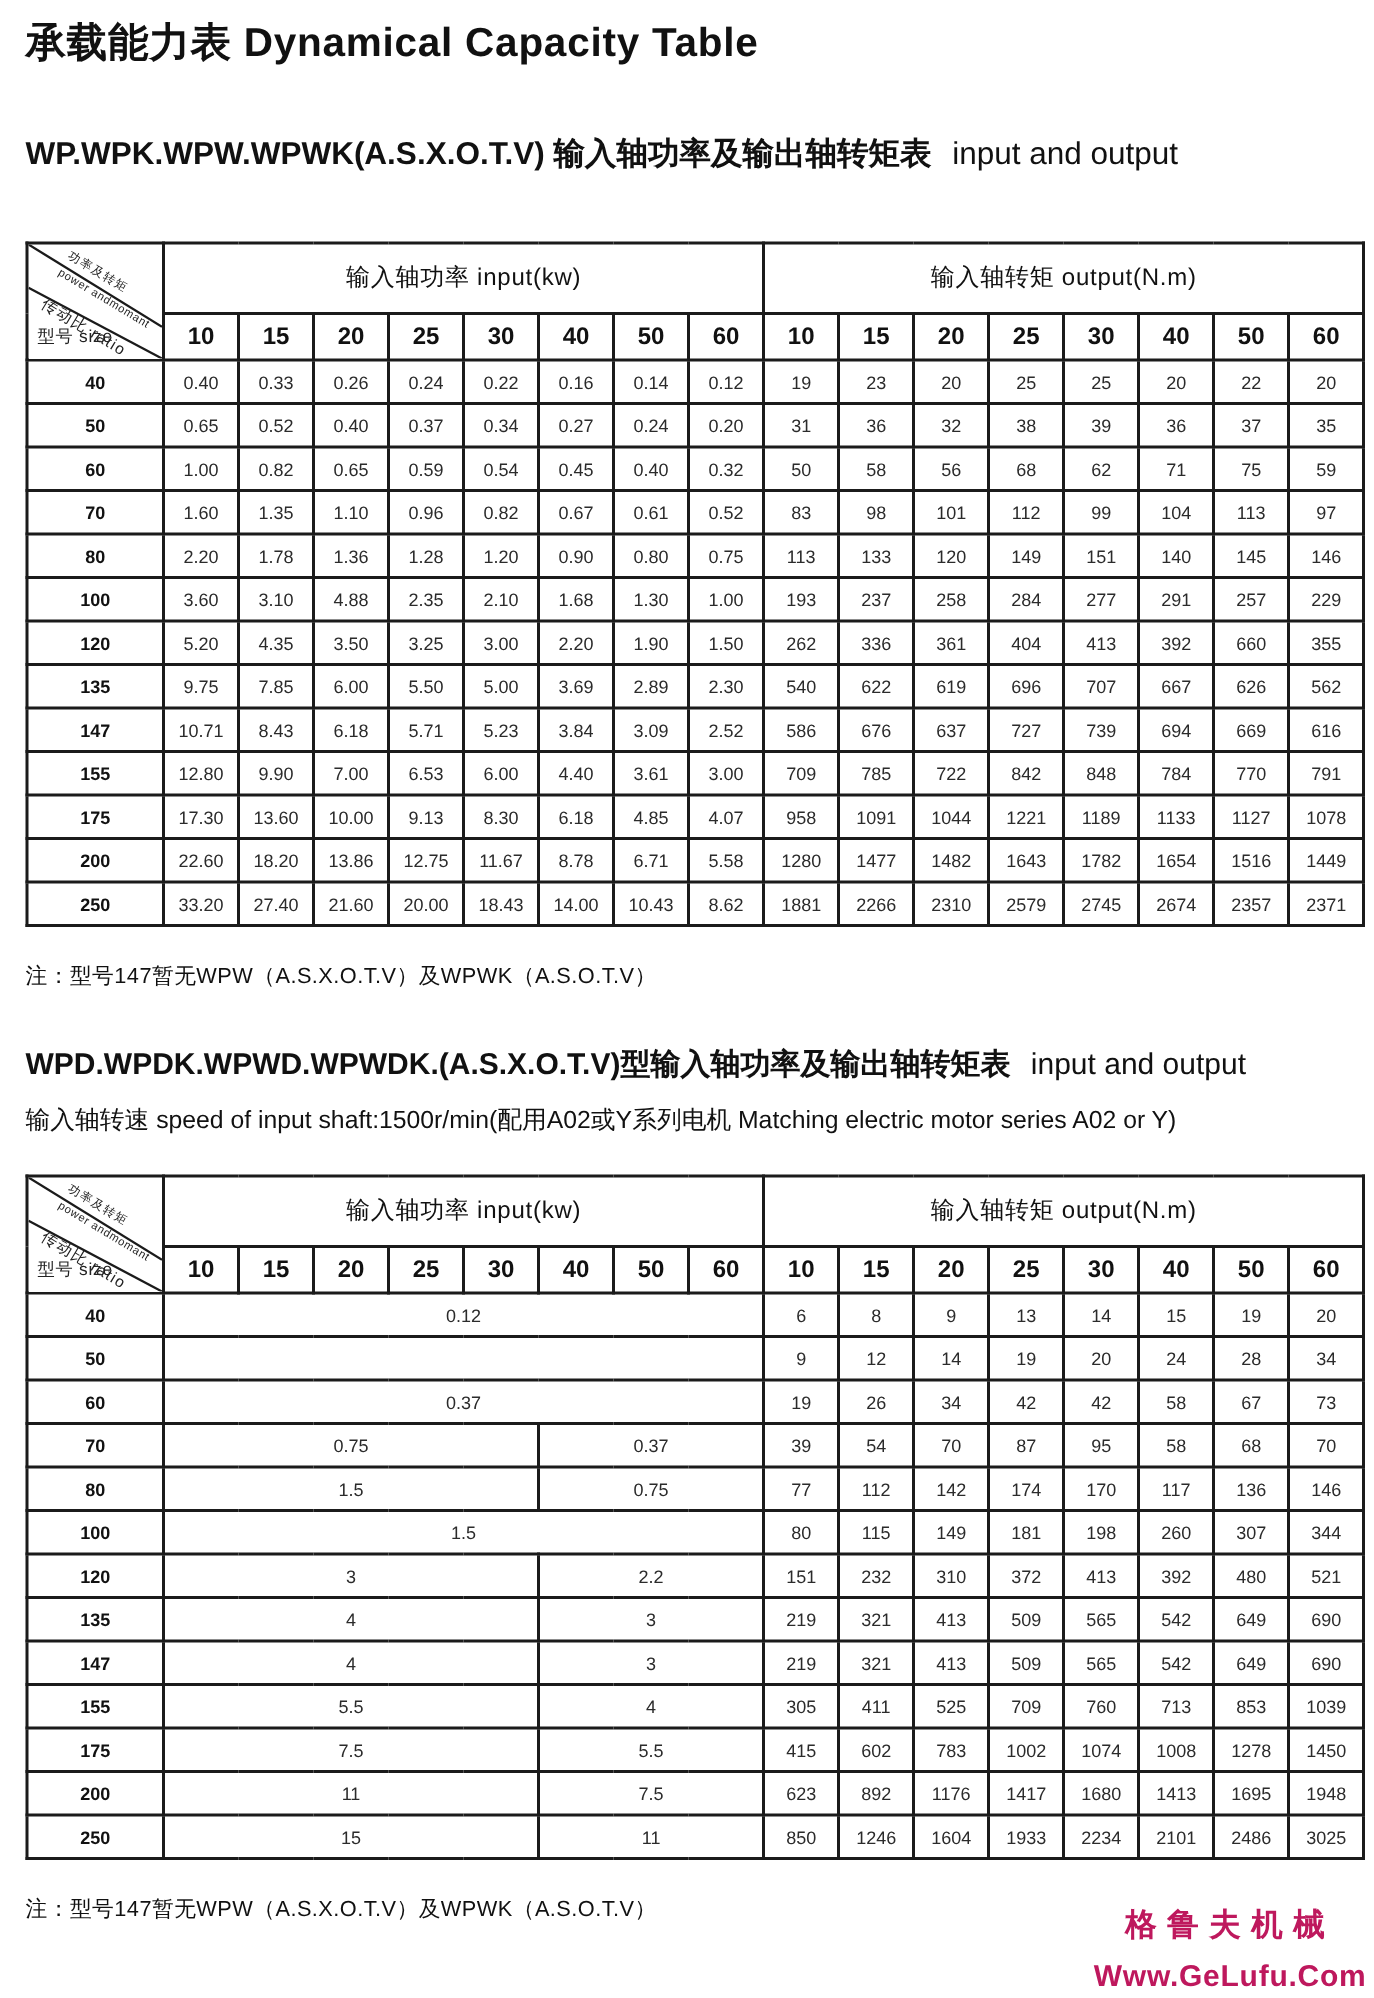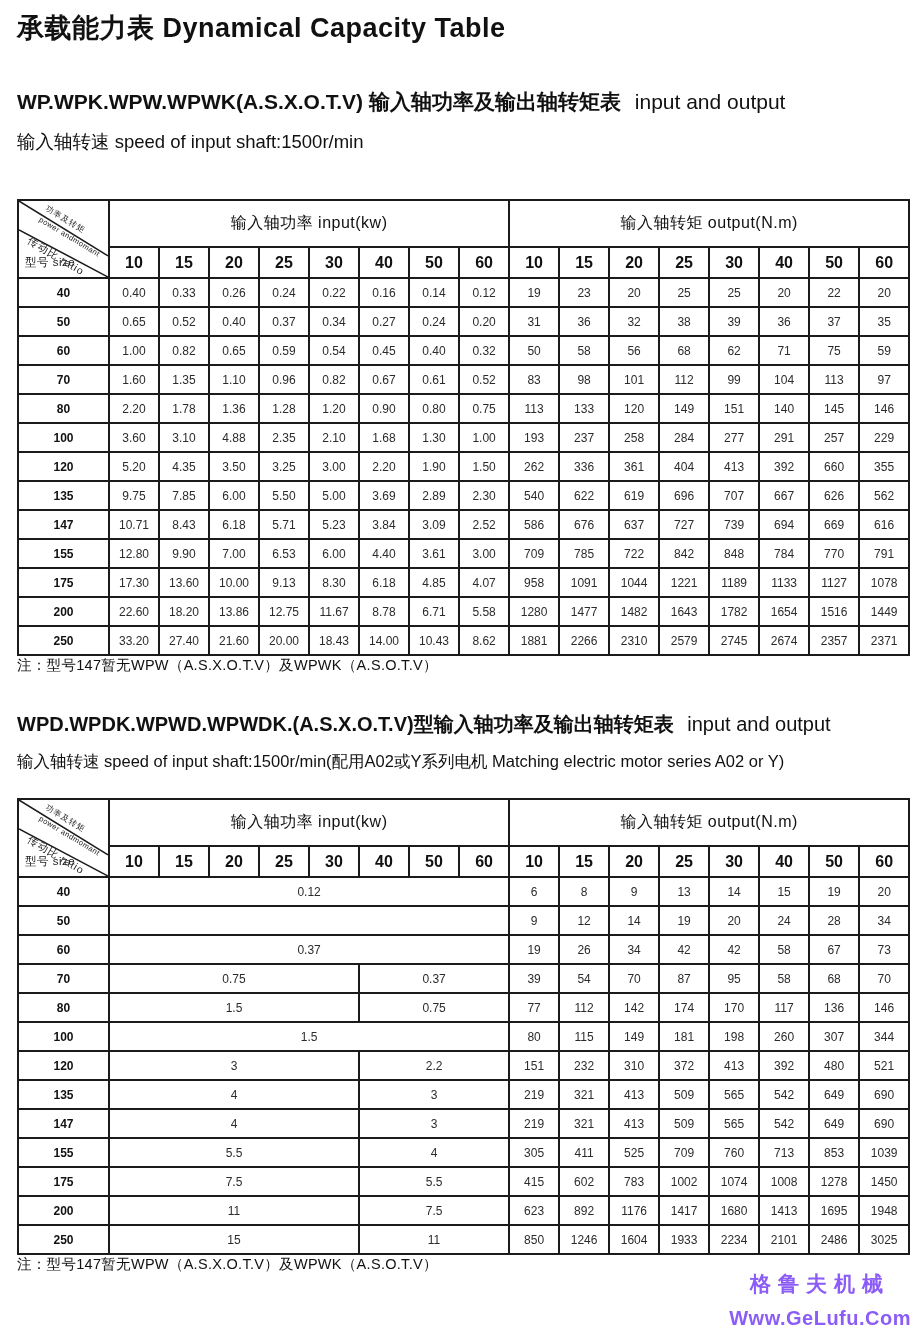--- a/index.html
+++ b/index.html
@@ -9,21 +9,21 @@
     position:relative;overflow:hidden;
   }
   .page{padding:6px 8px 0 17px;}
   .page-title{font-size:27px;font-weight:bold;letter-spacing:.5px;margin-top:4px;}
   .t-heading{font-size:21px;margin-top:42px;}
   .t-heading .bold{font-weight:bold;}
   .t-heading .rest{font-weight:normal;margin-left:8px;}
   .t-sub{font-size:18.5px;margin-top:13px;}
   .t-sub2{font-size:16.5px;}
   .t-heading2{margin-top:36px;font-size:20px;}
-  .note{font-size:14.5px;letter-spacing:.3px;}
+  .note{font-size:14.5px;margin-top:23px;letter-spacing:.3px;}
   table.cap{border-collapse:collapse;table-layout:fixed;width:891px;margin-top:45px;}
   table.cap2{margin-top:25px;}
   .cap th,.cap td{border:2px solid #1b1b1b;text-align:center;vertical-align:middle;padding:0;background:#fff;}
   .cap .grp-row th{height:45px;font-size:16px;font-weight:normal;letter-spacing:.5px;}
   .cap .num-row th{height:29px;font-size:16px;font-weight:bold;}
   .cap tbody th{height:27px;font-size:12px;font-weight:bold;}
   .cap tbody td{height:27px;font-size:12px;color:#2b2b2b;}
   
   th.corner{position:relative;padding:0;}
   th.corner svg{position:absolute;left:0;top:0;width:100%;height:100%;}
@@ -41,21 +41,20 @@
 <body>
 
 <div class="page">
 
   <div class="page-title">承载能力表 Dynamical Capacity Table</div>
 
   <div class="t-heading">
     <span class="bold">WP.WPK.WPW.WPWK(A.S.X.O.T.V) 输入轴功率及输出轴转矩表</span>
     <span class="rest">input and output</span>
   </div>
-  <div class="t-sub">输入轴转速  speed of input shaft:1500r/min</div>
 
   <table class="cap" id="table-0">
     <colgroup>
       <col style="width:91px">
       <col style="width:50px">
         <col style="width:50px">
         <col style="width:50px">
         <col style="width:50px">
       <col style="width:50px">
         <col style="width:50px">
@@ -583,16 +582,16 @@
           <td>2486</td>
           <td>3025</td>
         </tr>
       </tbody>
   </table>
 
   <div class="note">注：型号147暂无WPW（A.S.X.O.T.V）及WPWK（A.S.O.T.V）</div>
 
 </div>
 
-<div class="watermark" style="color: #8b5cf6;">
+<div class="watermark" style="color: #be185d;">
   <div class="wm1">格鲁夫机械</div>
   <div class="wm2">Www.GeLufu.Com</div>
 </div>
 
 </body></html>

